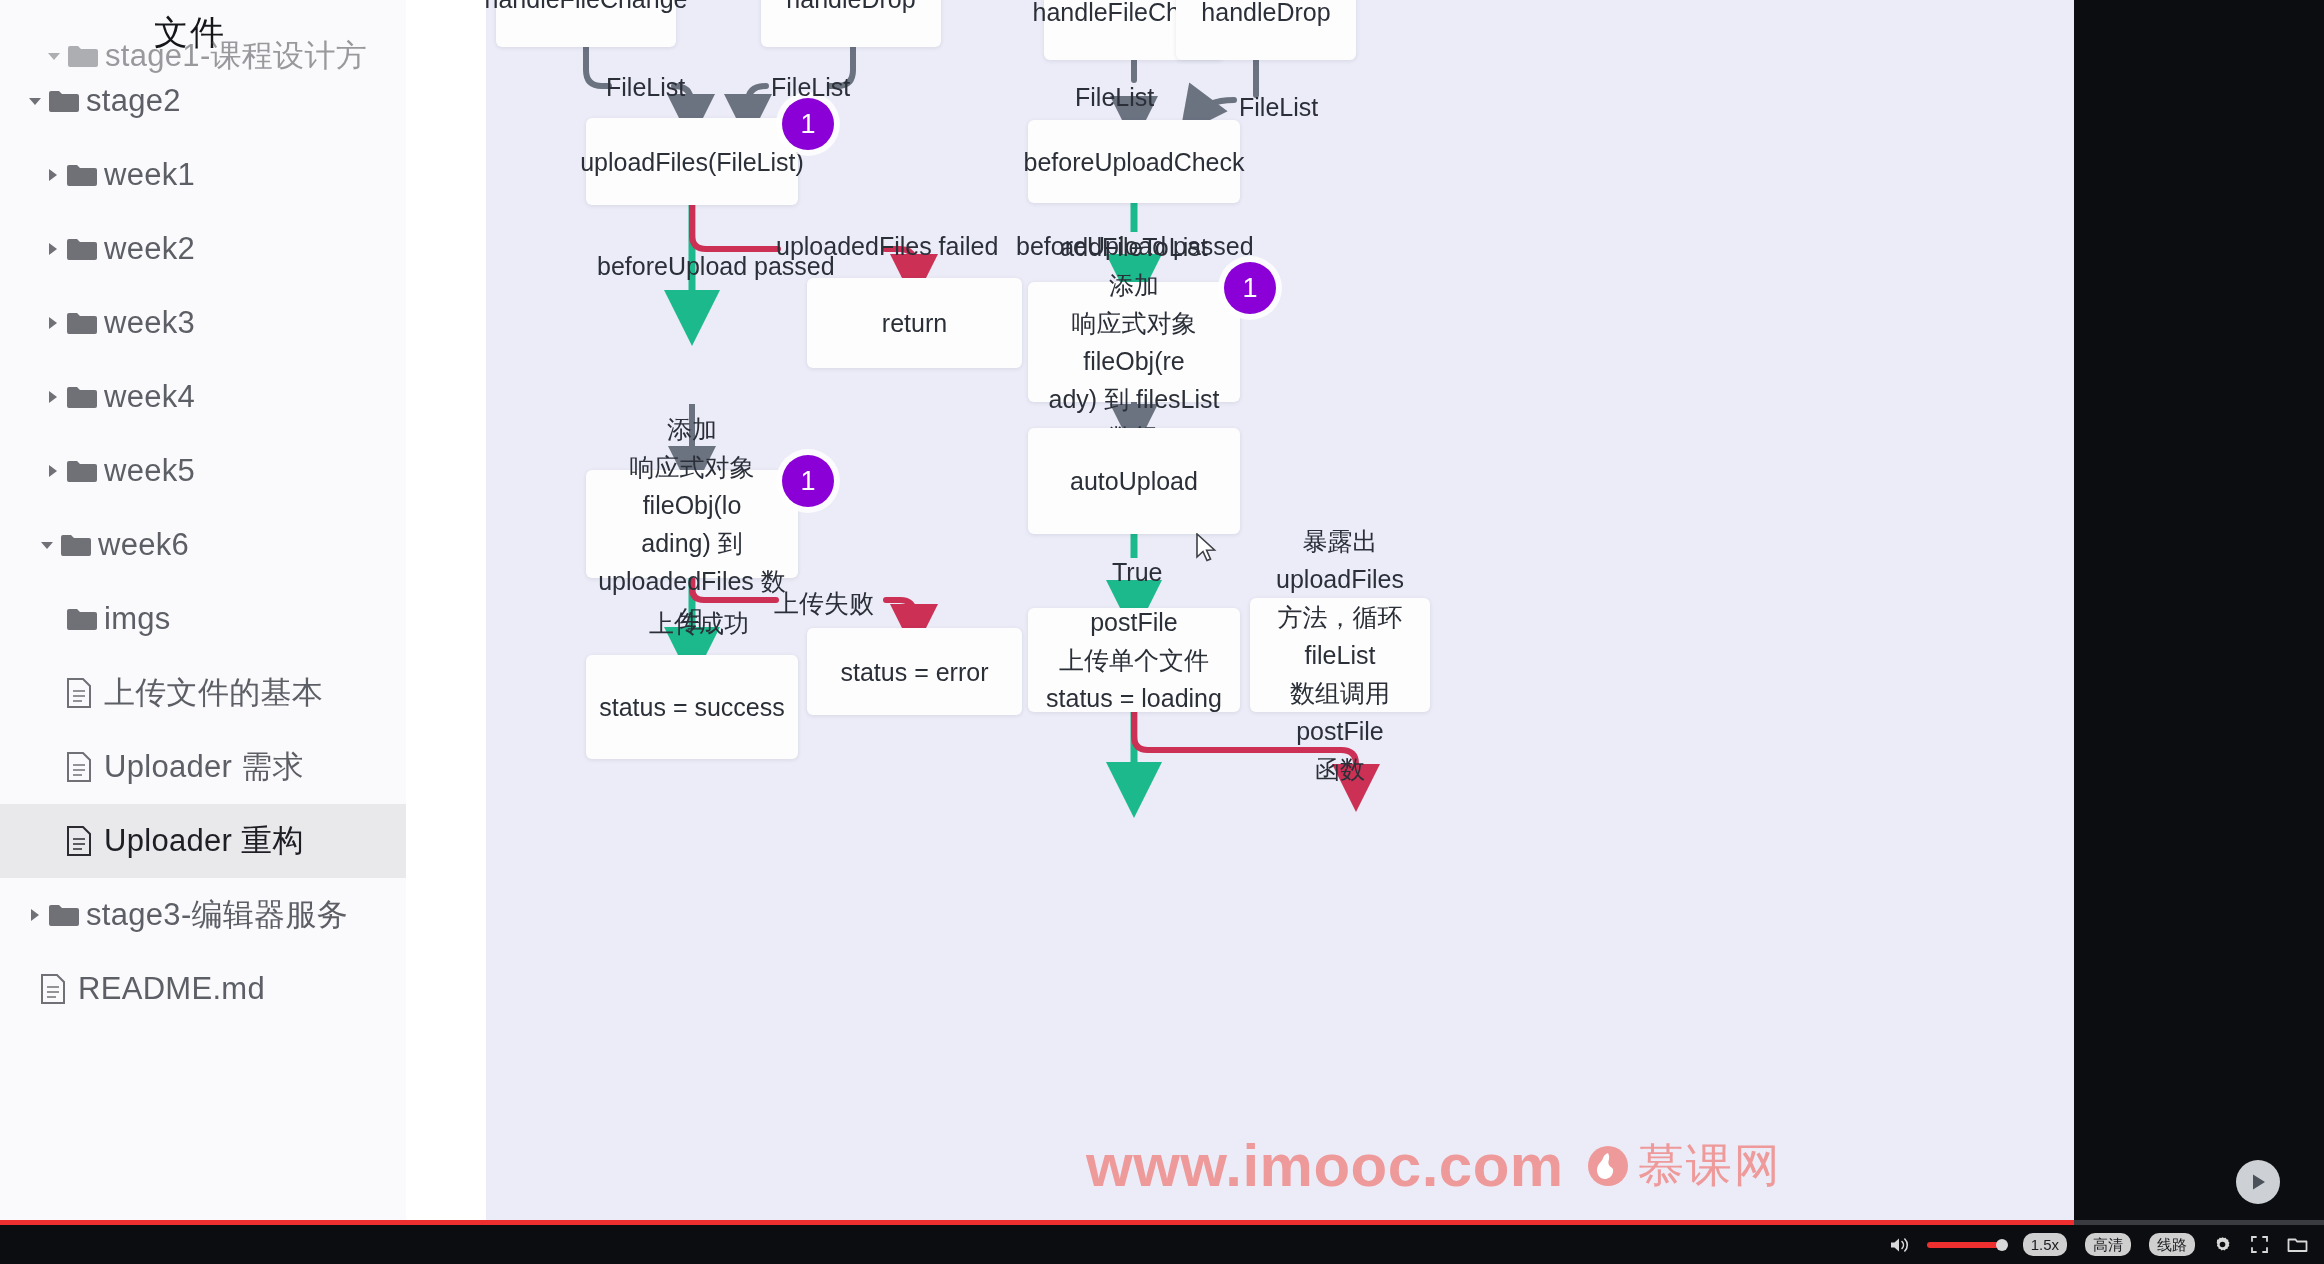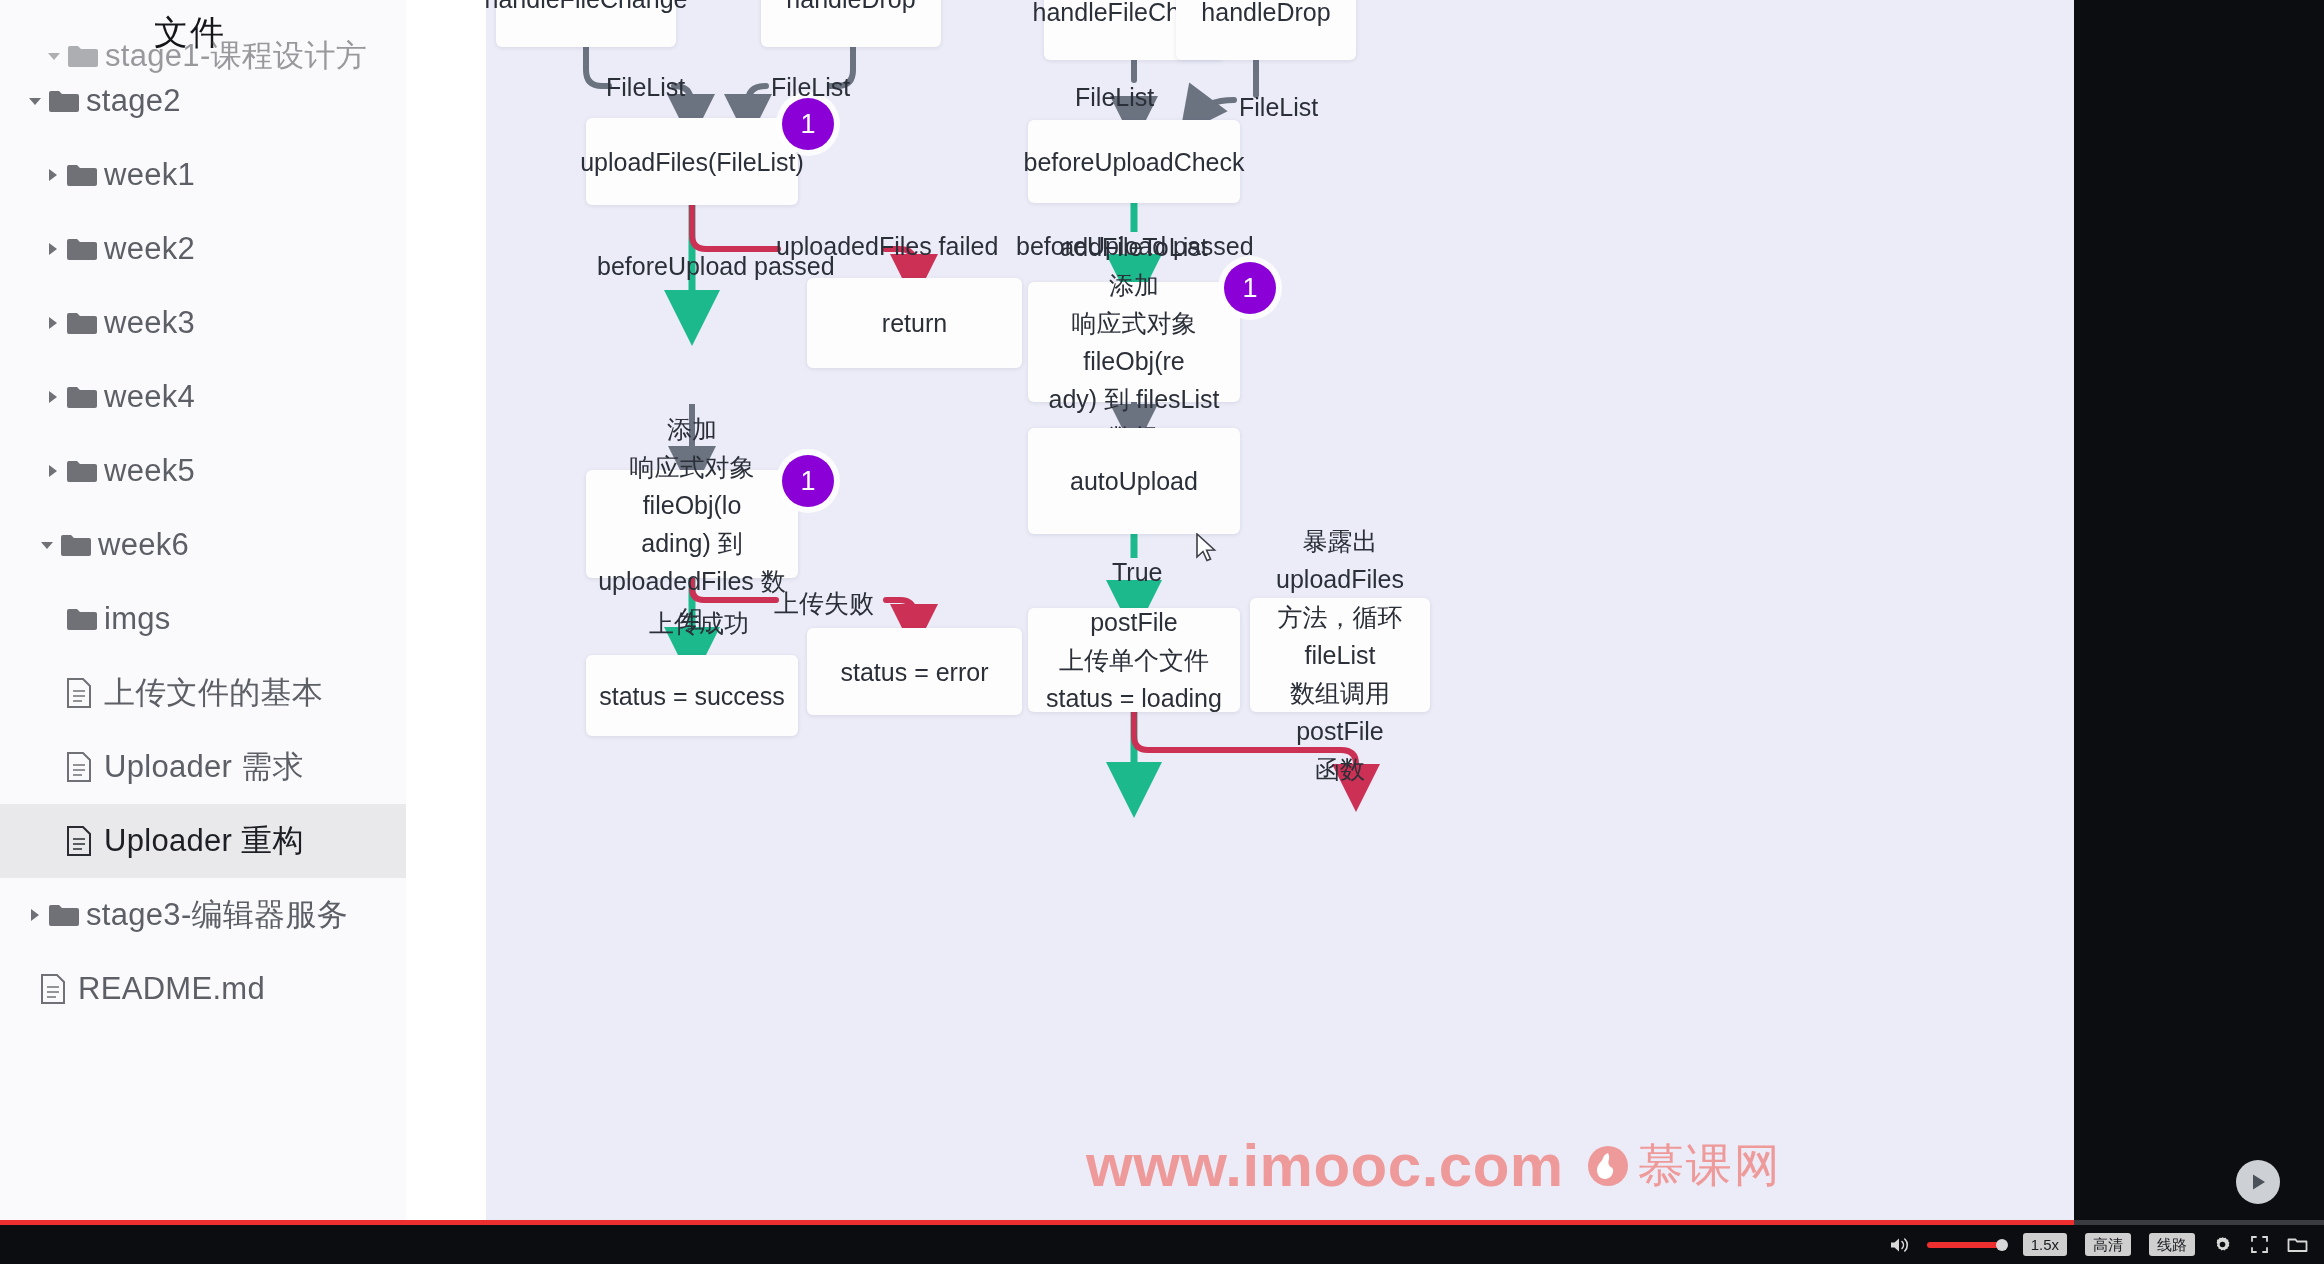--- a/index.html
+++ b/index.html
@@ -52,21 +52,21 @@
   
   #cursor{position:absolute;left:710px;top:533px;width:22px;height:30px;}
 
   
   #progress{position:absolute;left:0;top:1220px;width:2324px;height:5px;background:#3a3b40;}
   #progress-fill{position:absolute;left:0;top:0;height:5px;width:2074px;background:#ed2f2f;}
   #controls{position:absolute;left:0;top:1225px;width:2324px;height:39px;background:#0c0d10;}
   #ctrl-right{position:absolute;right:16px;top:0;height:39px;display:flex;align-items:center;gap:18px;}
   .vslider{position:relative;width:78px;height:6px;border-radius:3px;background:#ed2f2f;}
   .vknob{position:absolute;right:-3px;top:-3px;width:12px;height:12px;border-radius:50%;background:#d8d8d8;}
-  .pill{background:#cfcfcf;color:#1b1c20;font-size:15px;border-radius:3px;padding:4px 8px;line-height:1;}
+  .pill{background:#cfcfcf;color:#1b1c20;font-size:15px;border-radius:10px;padding:4px 8px;line-height:1;}
   .cicon{display:flex;align-items:center;justify-content:center;}
 
   
   #play-overlay{position:absolute;left:2236px;top:1160px;width:44px;height:44px;border-radius:50%;background:#cdd0d4;
                 display:flex;align-items:center;justify-content:center;}
 </style>
 </head>
 <body>
 
 <div id="screen">
@@ -345,21 +345,21 @@
 
 
       <div class="node" style="left:100px;top:470px;width:212px;height:108px;flex-direction:column;justify-content:center;">
         <span class="ml">添加</span>
         <span class="ml">响应式对象fileObj(lo</span>
         <span class="ml">ading) 到</span>
         <span class="ml">uploadedFiles 数组</span>
       </div>
       <div class="badge" style="left:296px;top:455px;">1</div>
 
-      <div class="node" style="left:100px;top:655px;width:212px;height:81px;">
+      <div class="node" style="left:100px;top:655px;width:212px;height:104px;">
         <span>status = success</span>
       </div>
 
       <div class="node" style="left:321px;top:628px;width:215px;height:87px;">
         <span>status = error</span>
       </div>
 
       <span class="edgelabel" style="left:120px;top:73px;">FileList</span>
       <span class="edgelabel" style="left:285px;top:73px;">FileList</span>
       <span class="edgelabel" style="left:111px;top:252px;">beforeUpload passed</span>

